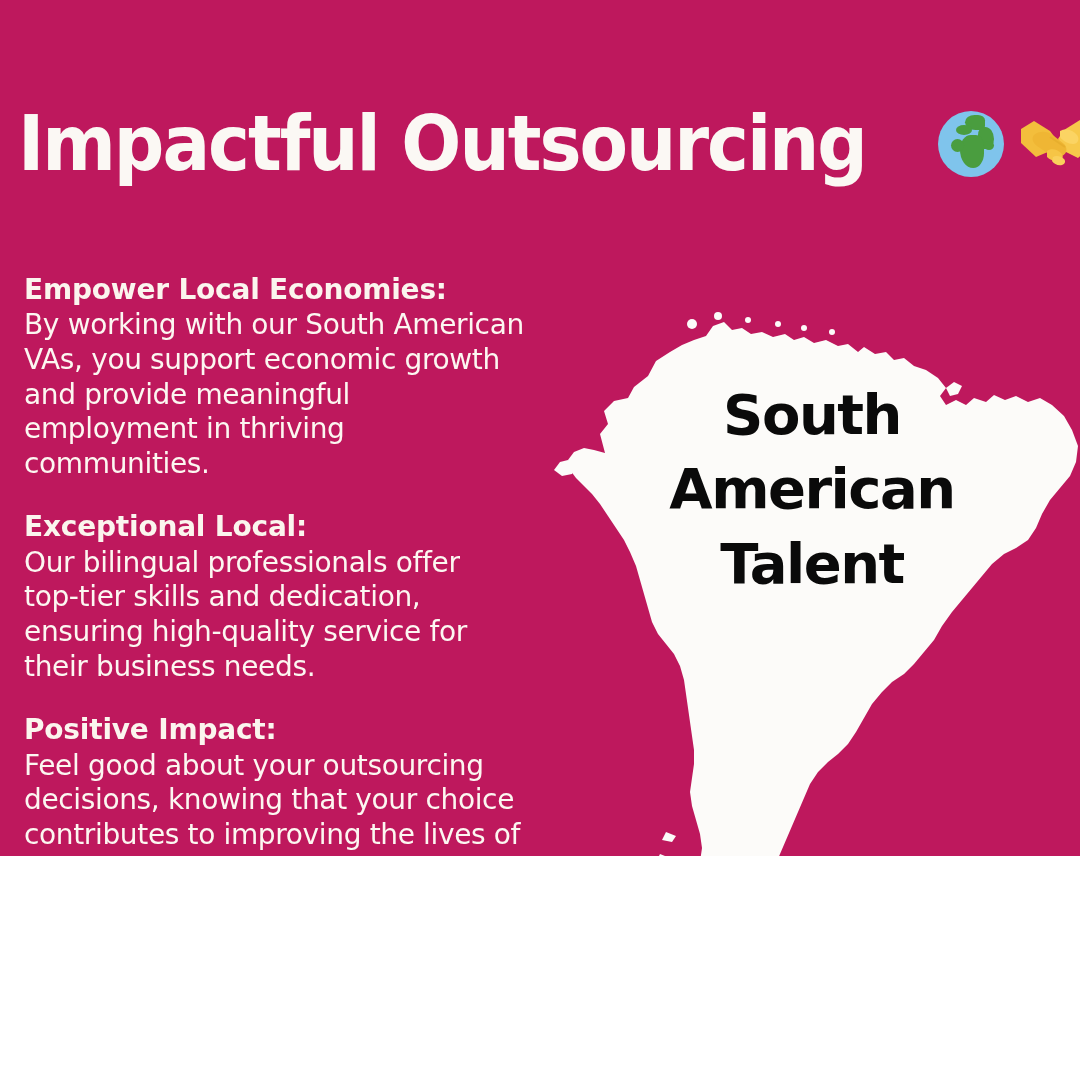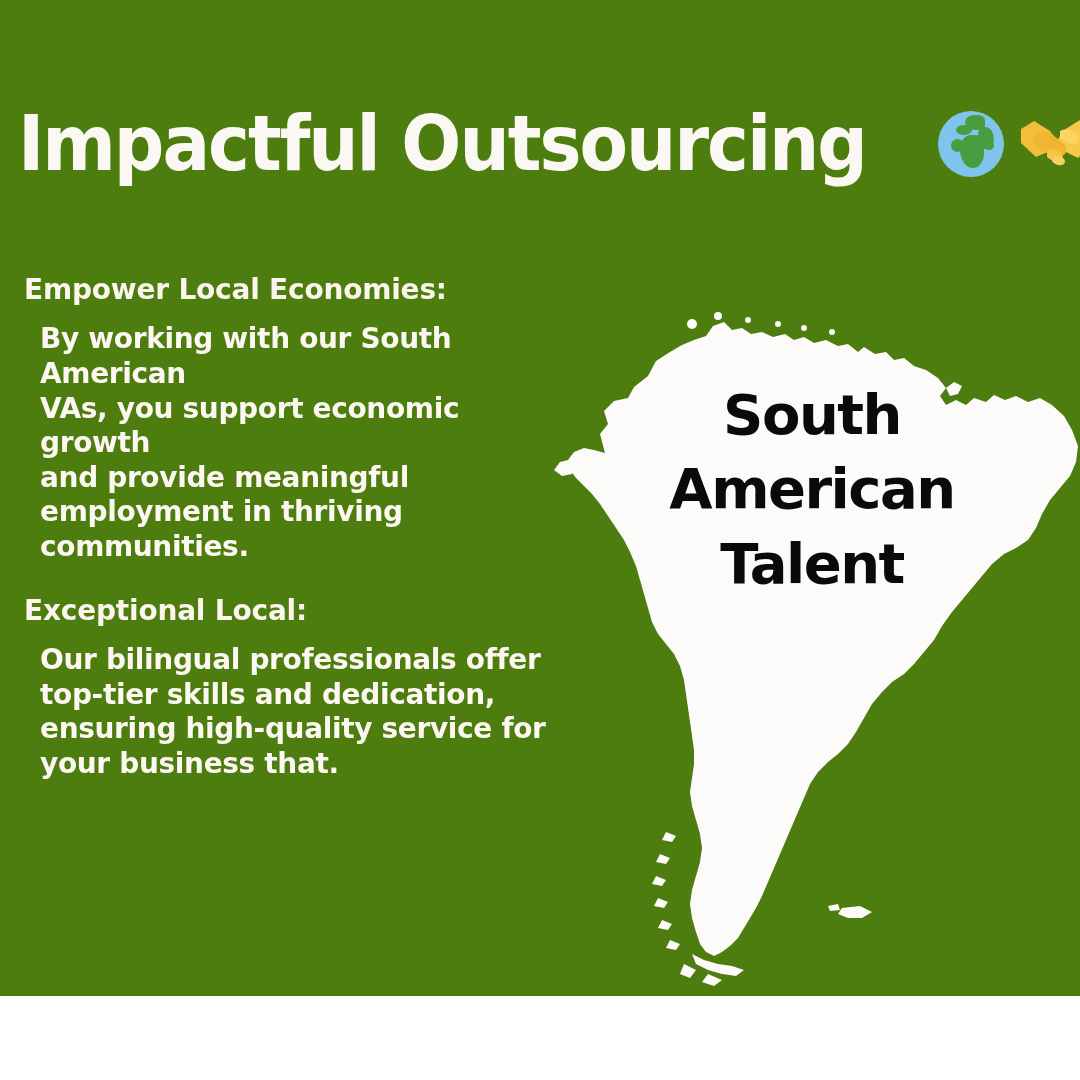--- a/index.html
+++ b/index.html
@@ -10,22 +10,22 @@
   body {
     width: 1080px;
     height: 1080px;
     overflow: hidden;
     font-family: "Liberation Sans", sans-serif;
   }
 
   #poster {
     position: relative;
     width: 1080px;
-    height: 996px;
-    background: #4d7c0f;
+    height: 856px;
+    background: #be185d;
     overflow: hidden;
   }
 
   
   #title-row {
     position: absolute;
     left: 18px;
     top: 94px;
     width: 1040px;
     height: 100px;
@@ -90,26 +90,26 @@
     font-family: "DejaVu Sans", "Liberation Sans", sans-serif;
     font-weight: bold;
     font-size: 28px;
     line-height: 1.16;
     color: #FBF5EE;
     letter-spacing: -0.2px;
     margin: 0 0 2px 0;
   }
   .block-body {
     font-family: "DejaVu Sans", "Liberation Sans", sans-serif;
-    font-weight: bold;
+    font-weight: normal;
     font-size: 28px;
     line-height: 1.235;
     color: #FCF7F1;
     letter-spacing: -0.35px;
-    margin: 16px;
+    margin: 0;
     white-space: pre-line;
   }
 
   
   #map-wrap {
     position: absolute;
     left: 542px;
     top: 248px;
     width: 538px;
     height: 738px;
@@ -180,23 +180,31 @@
 and provide meaningful
 employment in thriving
 communities.</p>
     </div>
 
     <div class="block">
       <p class="block-heading">Exceptional Local:</p>
       <p class="block-body">Our bilingual professionals offer
 top-tier skills and dedication,
 ensuring high-quality service for
-your business that.</p>
+their business needs.</p>
     </div>
 
+    <div class="block">
+      <p class="block-heading">Positive Impact:</p>
+      <p class="block-body">Feel good about your outsourcing
+decisions, knowing that your choice
+contributes to improving the lives of
+talented individuals and their
+families.</p>
+    </div>
 
   </div>
 
   <div id="map-wrap">
     <svg id="map-svg" viewBox="0 0 538 738" aria-hidden="true">
 
       <path d="M63 205
                L58 186 L66 176 L62 163 L72 153 L86 150 L92 139 L106 128
                L114 113 L128 104 L140 97 L152 92 L164 88 L171 78 L182 74
                L190 82 L200 80 L209 86 L220 84 L231 89 L243 86 L252 92

